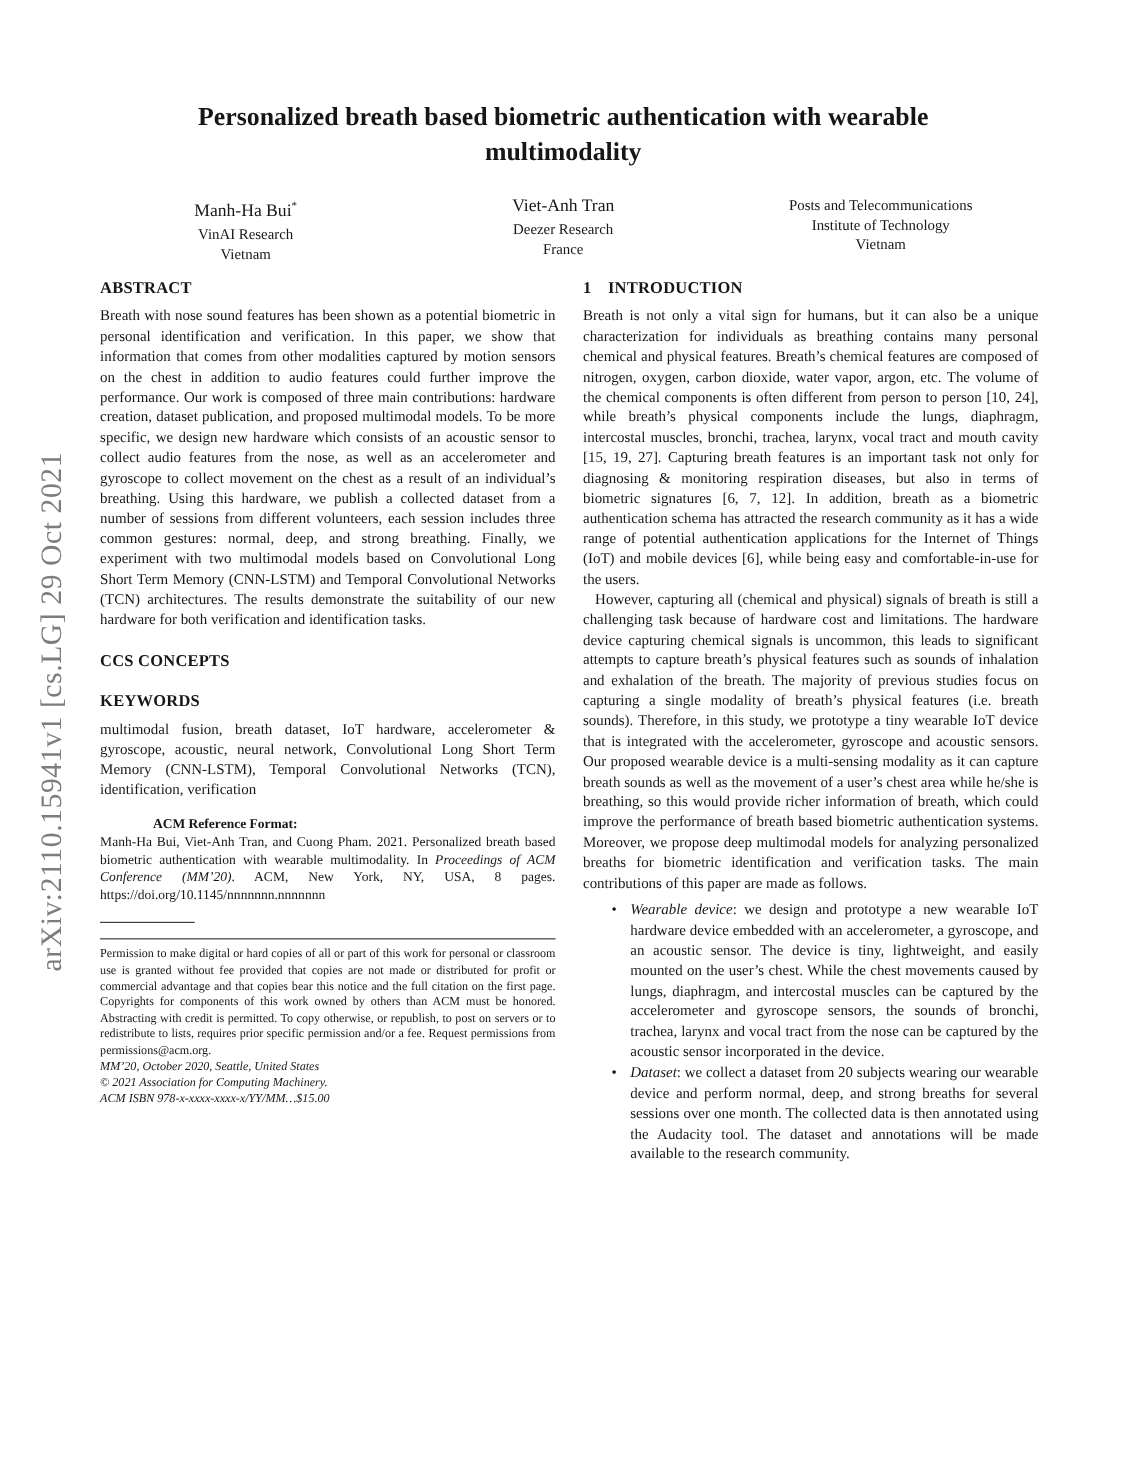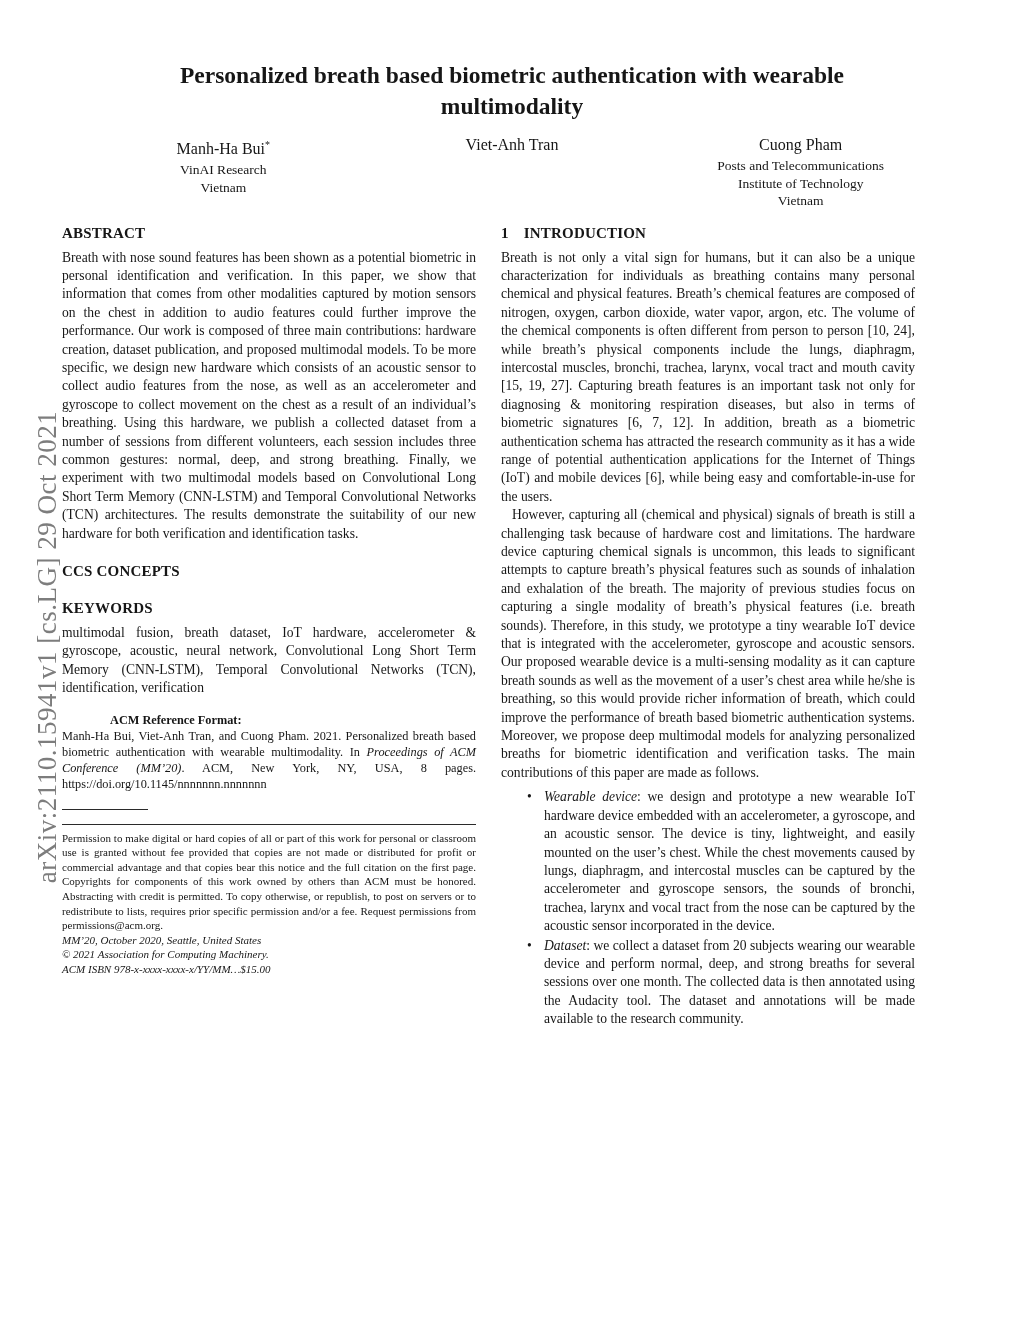--- a/index.html
+++ b/index.html
@@ -19,37 +19,37 @@
     position: absolute;
     top: 647px; left: 47px;
     transform: translate(-50%, -50%) rotate(-90deg);
     white-space: nowrap;
     font-size: 27px;
     letter-spacing: 0.5px;
     color: #7d7d7d;
   }
 
   
-  .page-header { padding-top: 60px; text-align: center; }
+  .page-header { padding-top: 92px; text-align: center; }
   .title {
     font-size: 23.5px; font-weight: 700; line-height: 31px;
     width: 780px; margin: 0 auto;
   }
   .authors {
-    display: flex; width: 866px; margin: 13px auto 0;
+    display: flex; width: 866px; margin: 24px auto 0;
   }
   .author { flex: 1; text-align: center; }
   .author-name { font-size: 16px; line-height: 20px; margin-bottom: 2px; }
   .author-name sup { font-size: 10px; }
   .author-aff { font-size: 13.5px; line-height: 17.5px; text-align: center; }
 
   
   .columns {
     display: flex; gap: 25px;
-    padding-left: 62px;
+    padding-left: 91px;
     margin-top: 15px;
     align-items: flex-start;
   }
   .col { width: 414px; }
 
   .section-head {
     font-size: 15px; font-weight: 700;
     margin: 20px 0 7px 0;
     letter-spacing: 0.2px;
   }
@@ -106,23 +106,26 @@
     <div class="authors">
       <div class="author">
         <div class="author-name"><span>Manh-Ha Bui</span><sup>*</sup></div>
         <div class="author-aff">
           <div>VinAI Research</div>
           <div>Vietnam</div>
         </div>
       </div>
       <div class="author">
         <div class="author-name"><span>Viet-Anh Tran</span></div>
+        <div class="author-aff">
+          <div>Deezer Research</div>
+          <div>France</div>
+        </div>
       </div>
       <div class="author">
-        <div class="author-name"><span>Cuong Pham</span></div>
         <div class="author-aff">
           <div>Posts and Telecommunications</div>
           <div>Institute of Technology</div>
           <div>Vietnam</div>
         </div>
       </div>
     </div>
   </header>
 
   <main class="columns">

